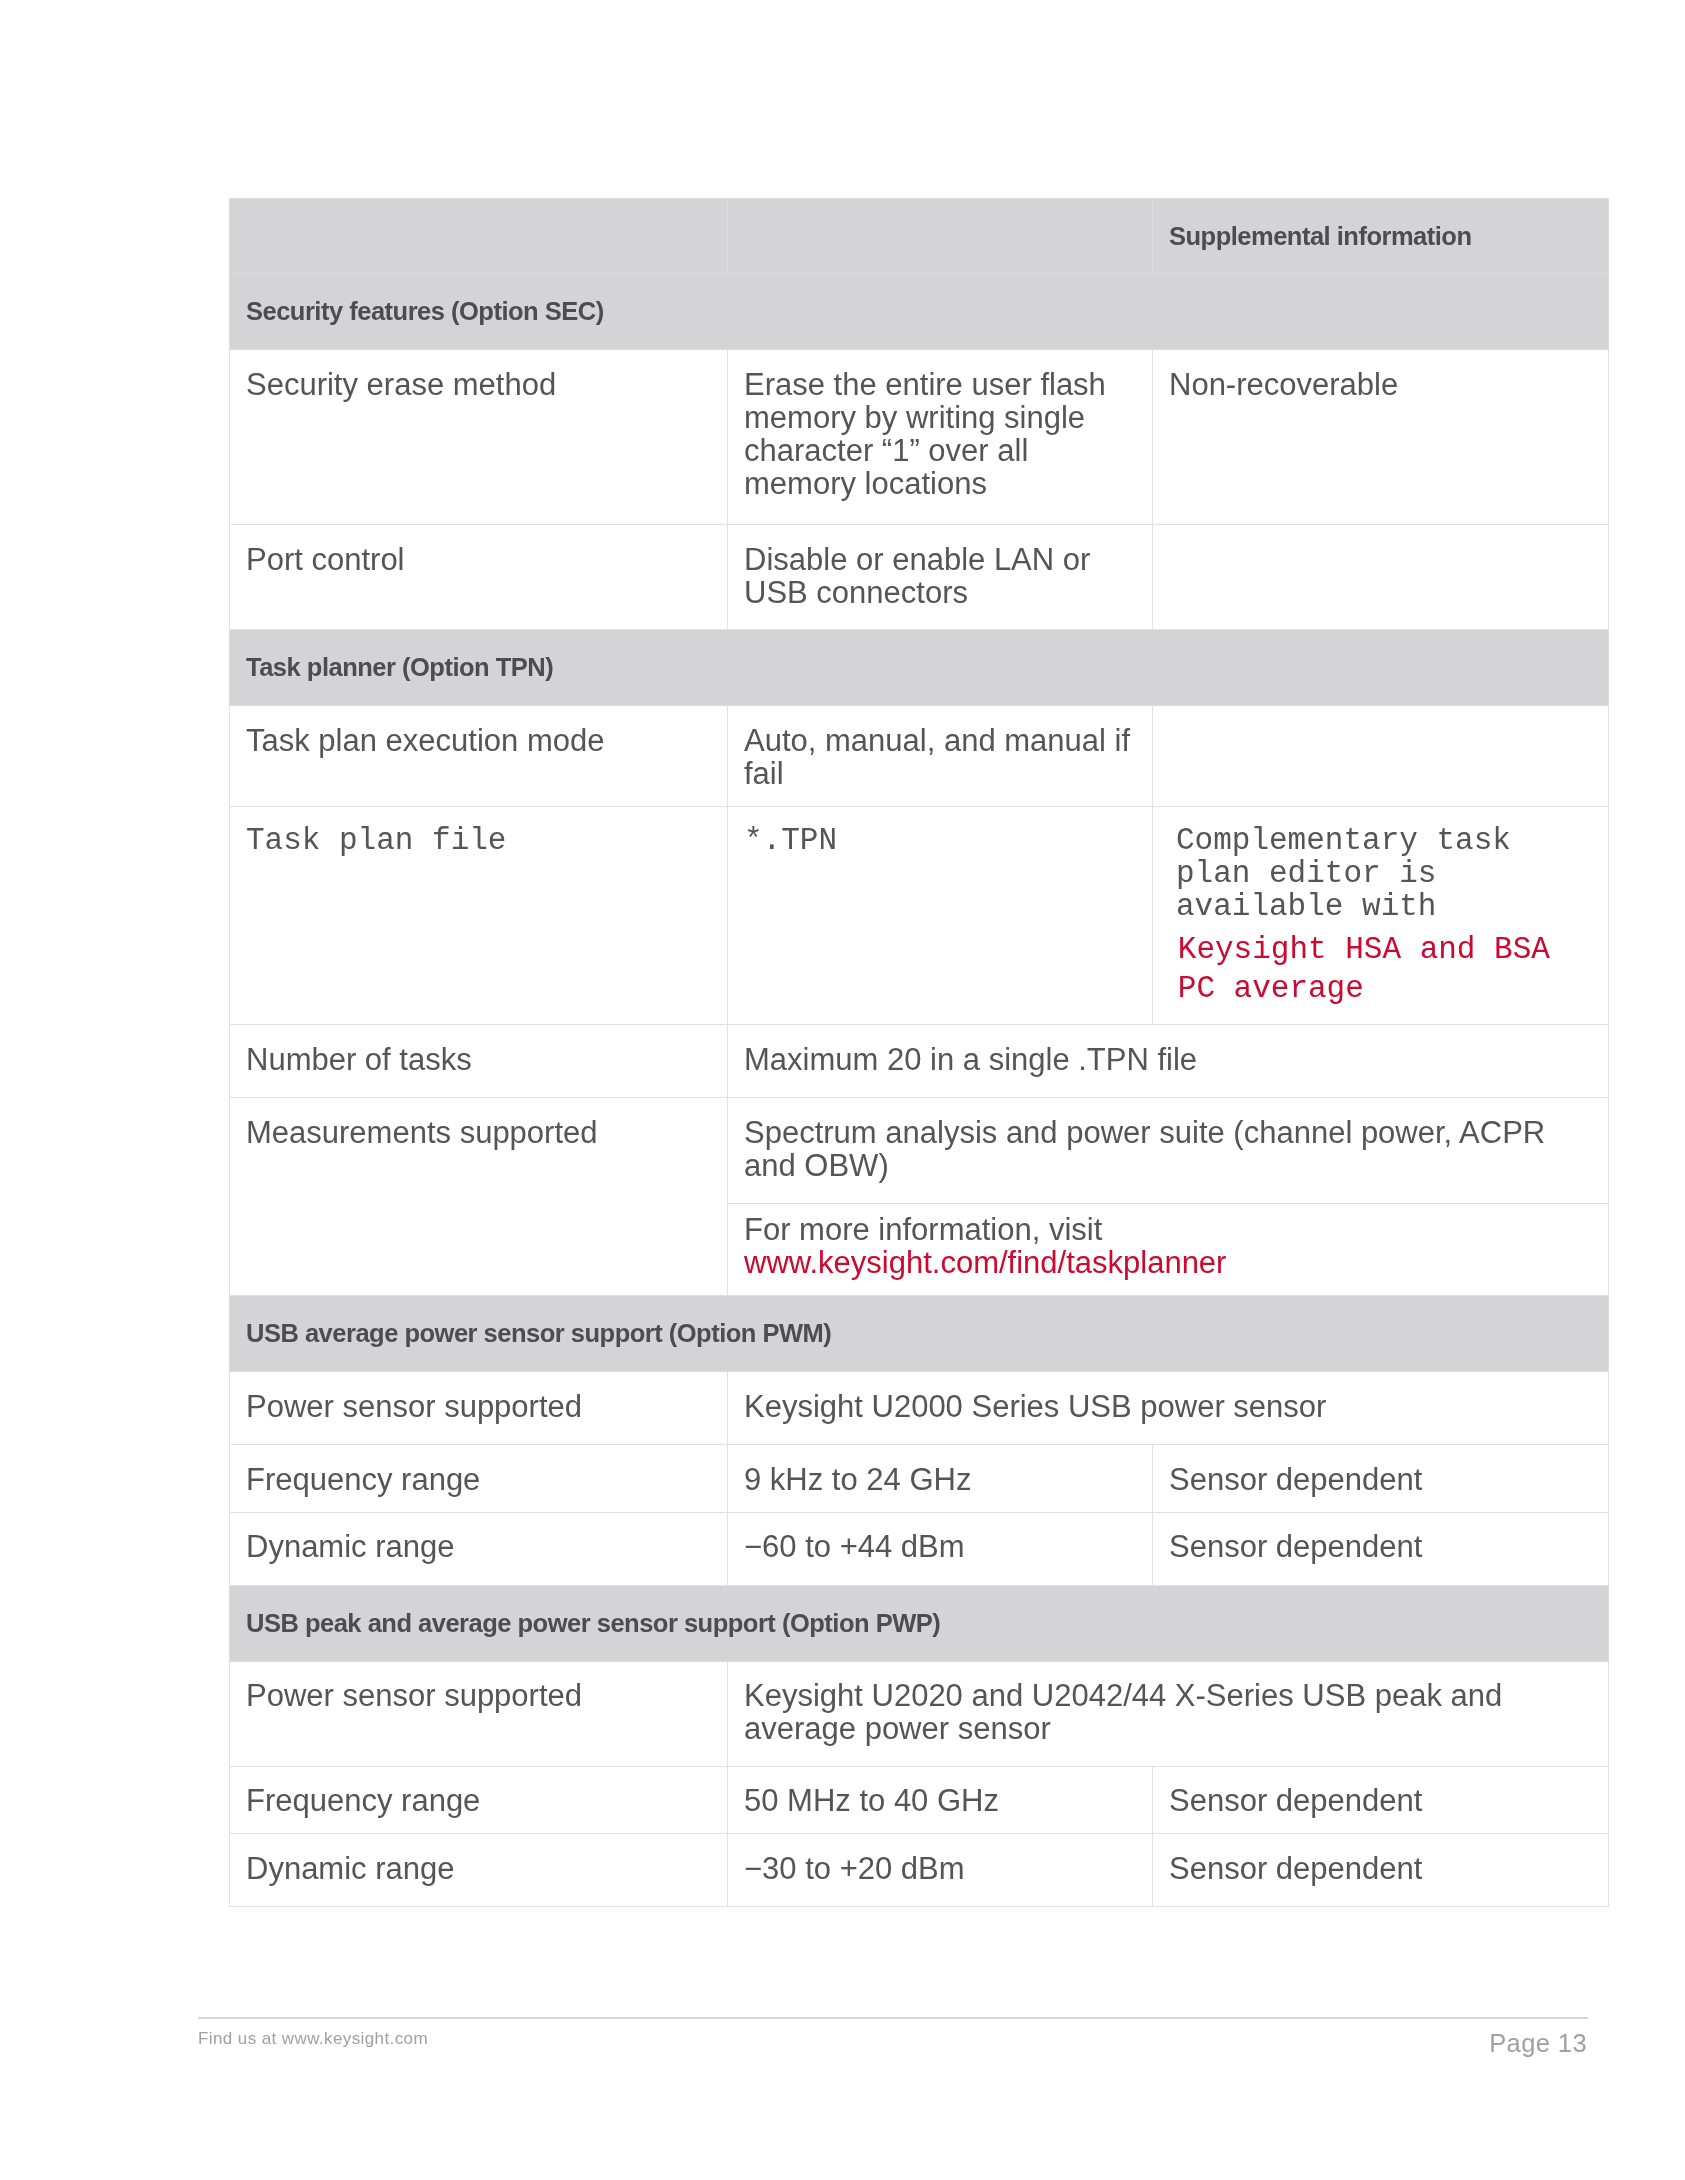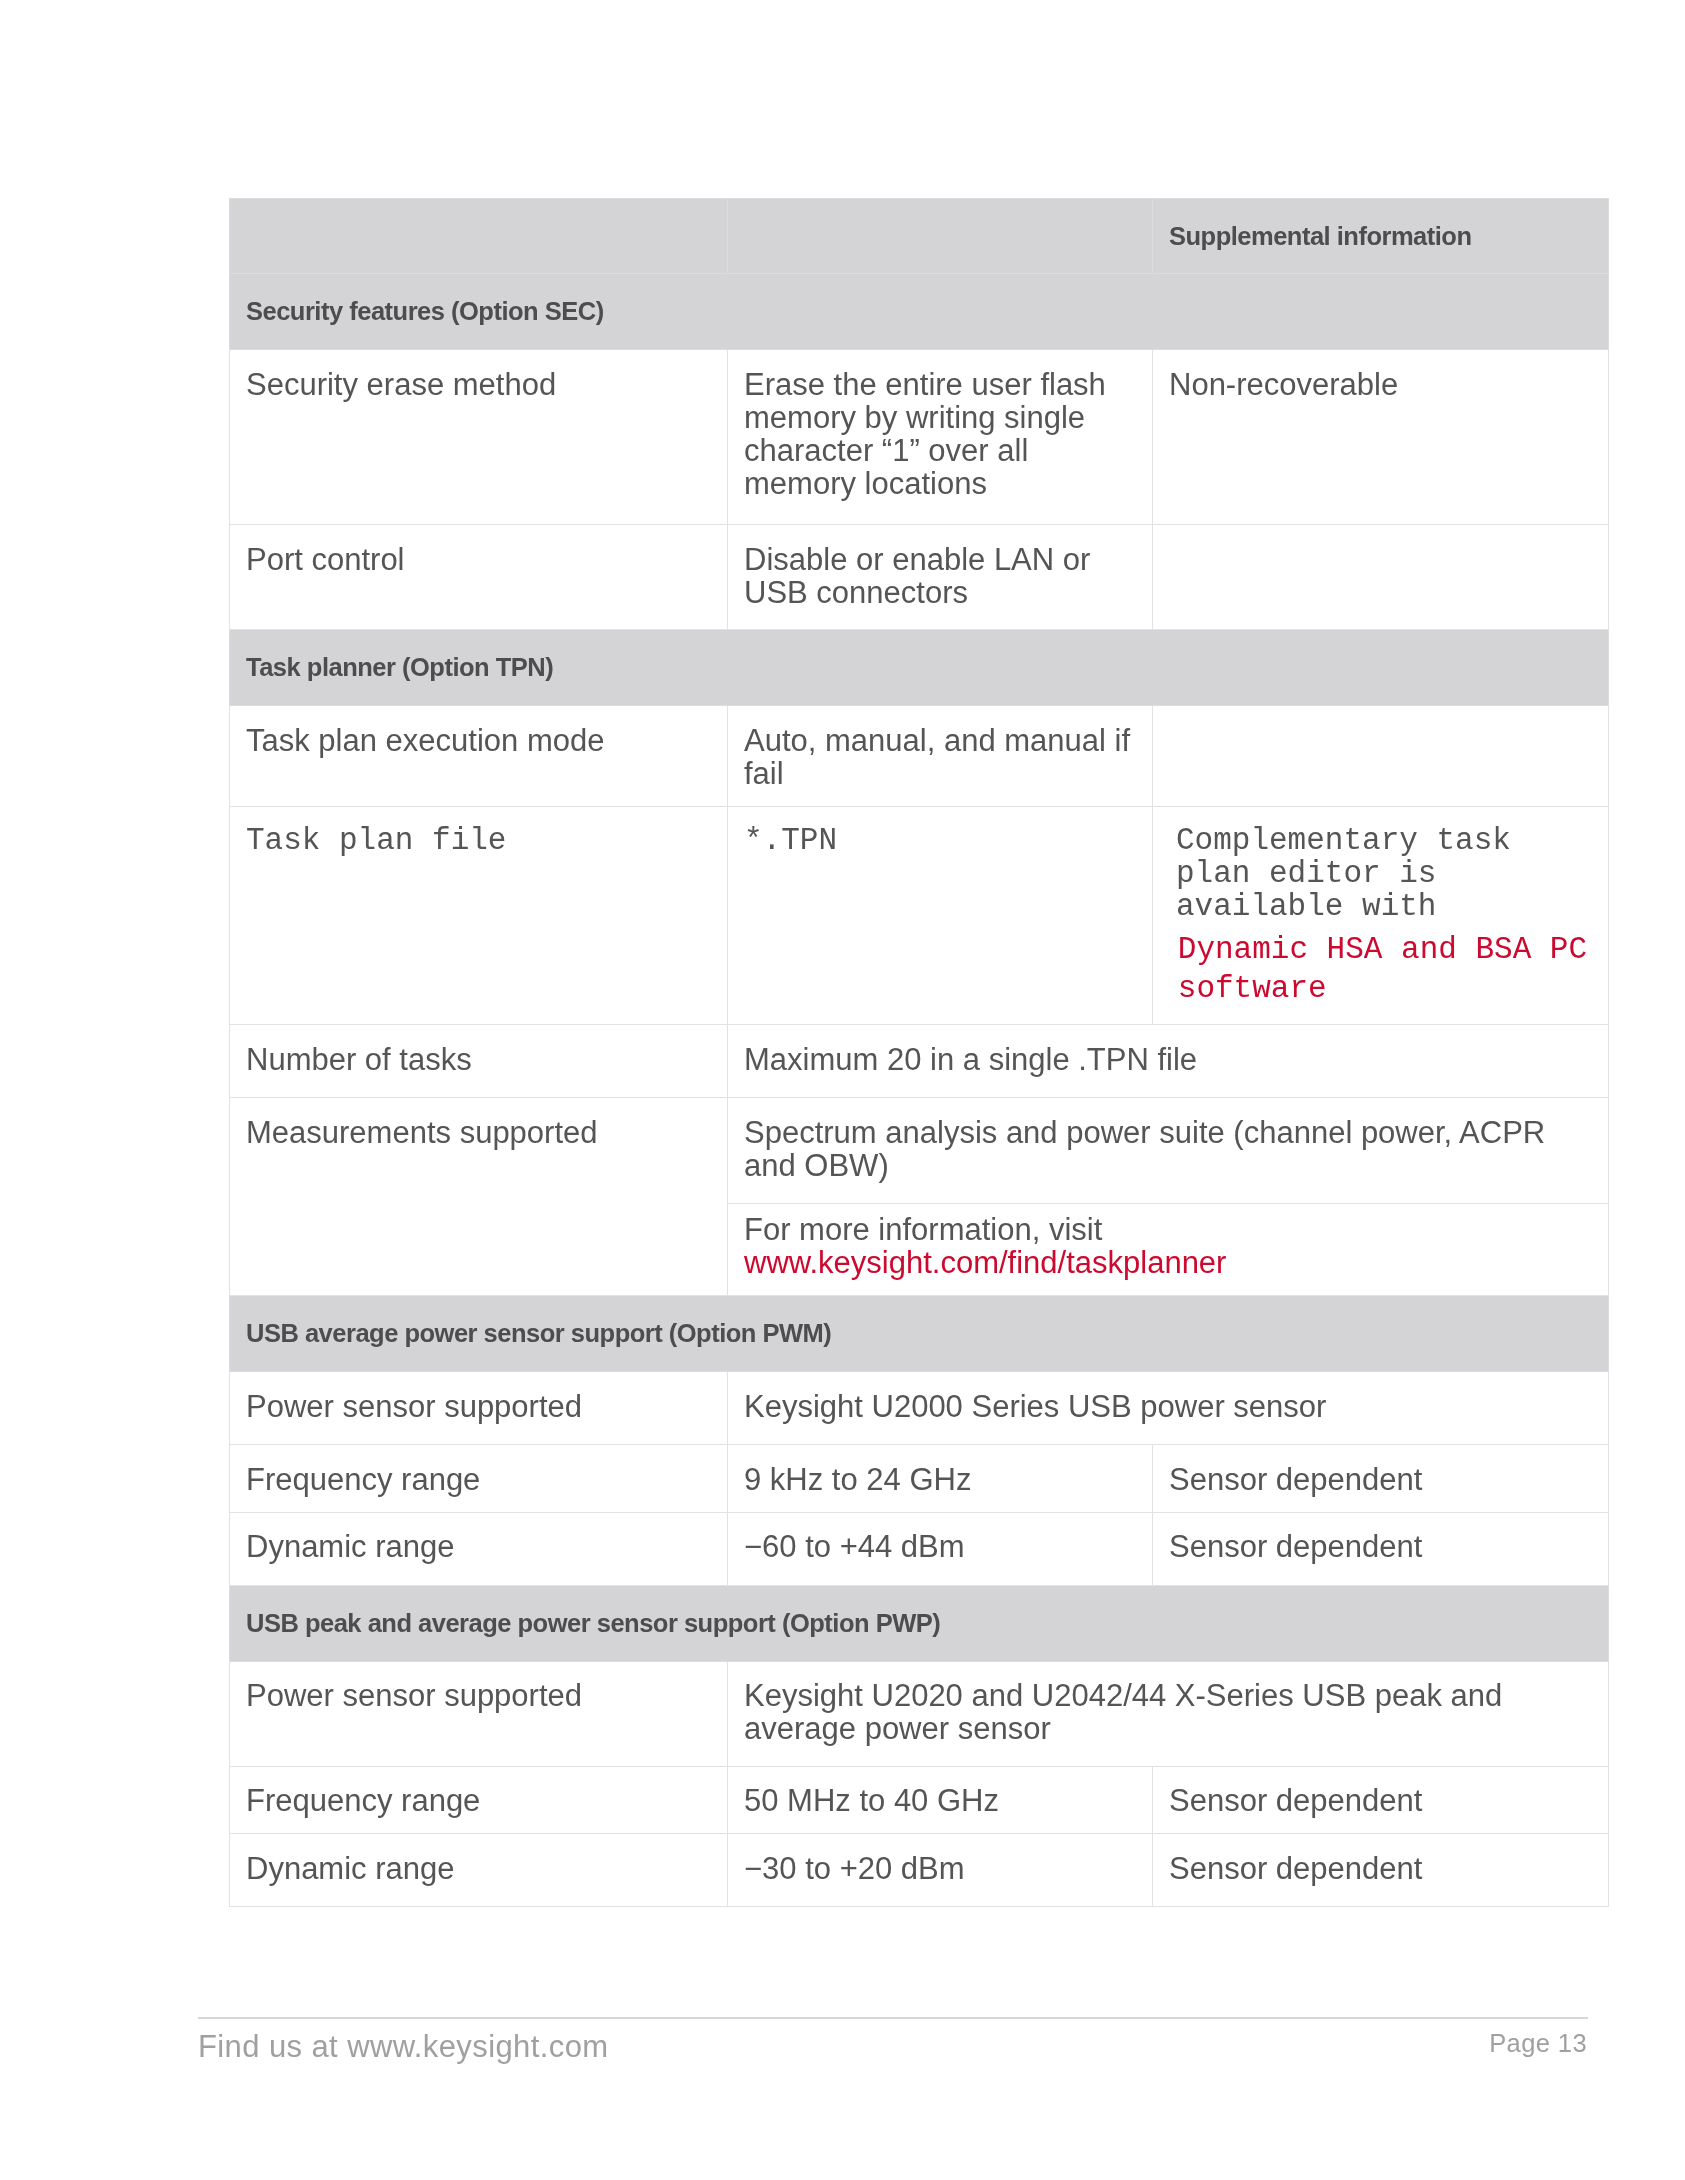--- a/index.html
+++ b/index.html
@@ -25,21 +25,21 @@
   .h120 { height: 105px; }
   .h121 { height: 106px; }
   .h199 { height: 175px; }
   .h221 { height: 194px; font-family: Liberation Mono, monospace; }
   td.pad-link { padding-left: 23px; }
   .link { color: #cc0a2f; text-decoration: none; }
   .supp-link { display: block; margin-top: 7px; line-height: 39px; padding-left: 1.8px; }
   td.more { vertical-align: middle; padding-top: 8.8px; }
   .footer-rule { position: absolute; left: 198px; top: 2017px; width: 1390px;
                  height: 1.8px; background: #d6d6d6; }
-  .footer-left { position: absolute; left: 198px; top: 2029px; font-size: 31px;
+  .footer-left { position: absolute; left: 198px; top: 2029px; font-size: 17px;
                  color: #a0a0a0; letter-spacing: 0.4px; }
   .footer-right { position: absolute; right: 98px; top: 2029px; font-size: 25.5px;
                   color: #a0a0a0; letter-spacing: 0.4px; }
 </style>
 </head>
 <body>
 
 <table class="spec-table">
   <colgroup>
       <col class="c1">
@@ -73,21 +73,21 @@
     <tr class="h82">
       <td>Task plan execution mode</td>
       <td>Auto, manual, and manual if fail</td>
       <td></td>
     </tr>
     <tr class="h221">
       <td>Task plan file</td>
       <td>*.TPN</td>
       <td class="pad-link">
         <span>Complementary task plan editor is available with</span>
-        <a class="link supp-link">Dynamic HSA and BSA PC software</a>
+        <a class="link supp-link">Keysight HSA and BSA PC average</a>
       </td>
     </tr>
     <tr class="h83">
       <td>Number of tasks</td>
       <td colspan="2">Maximum 20 in a single .TPN file</td>
     </tr>
     <tr class="h121">
       <td rowspan="2">Measurements supported</td>
       <td colspan="2">Spectrum analysis and power suite (channel power, ACPR and OBW)</td>
     </tr>

